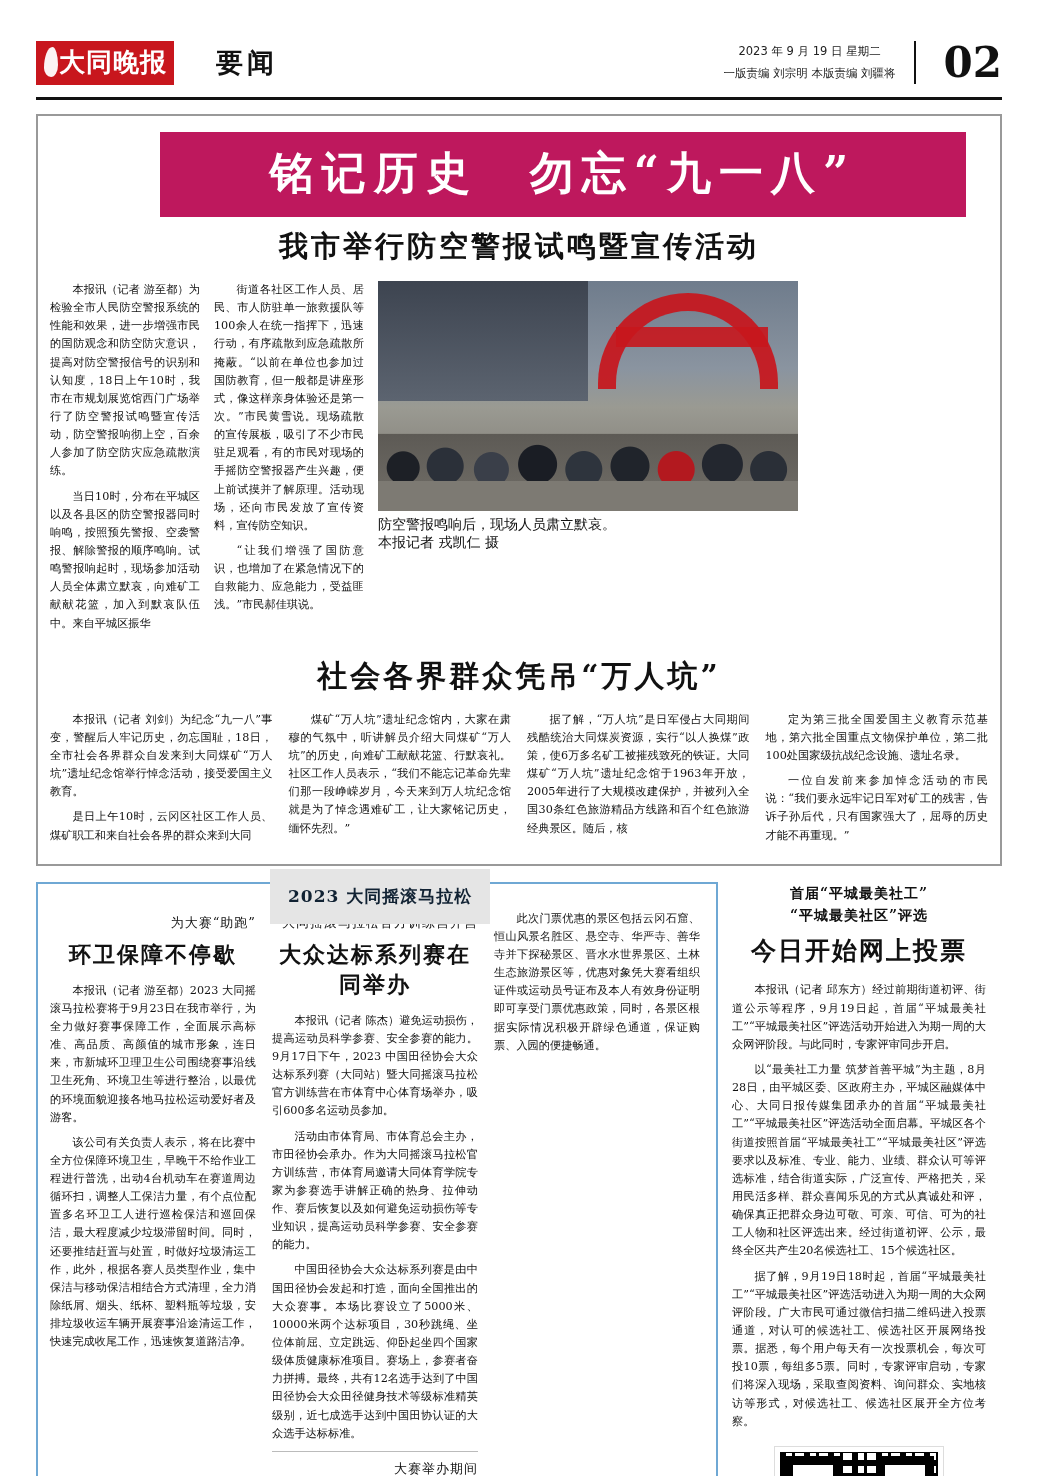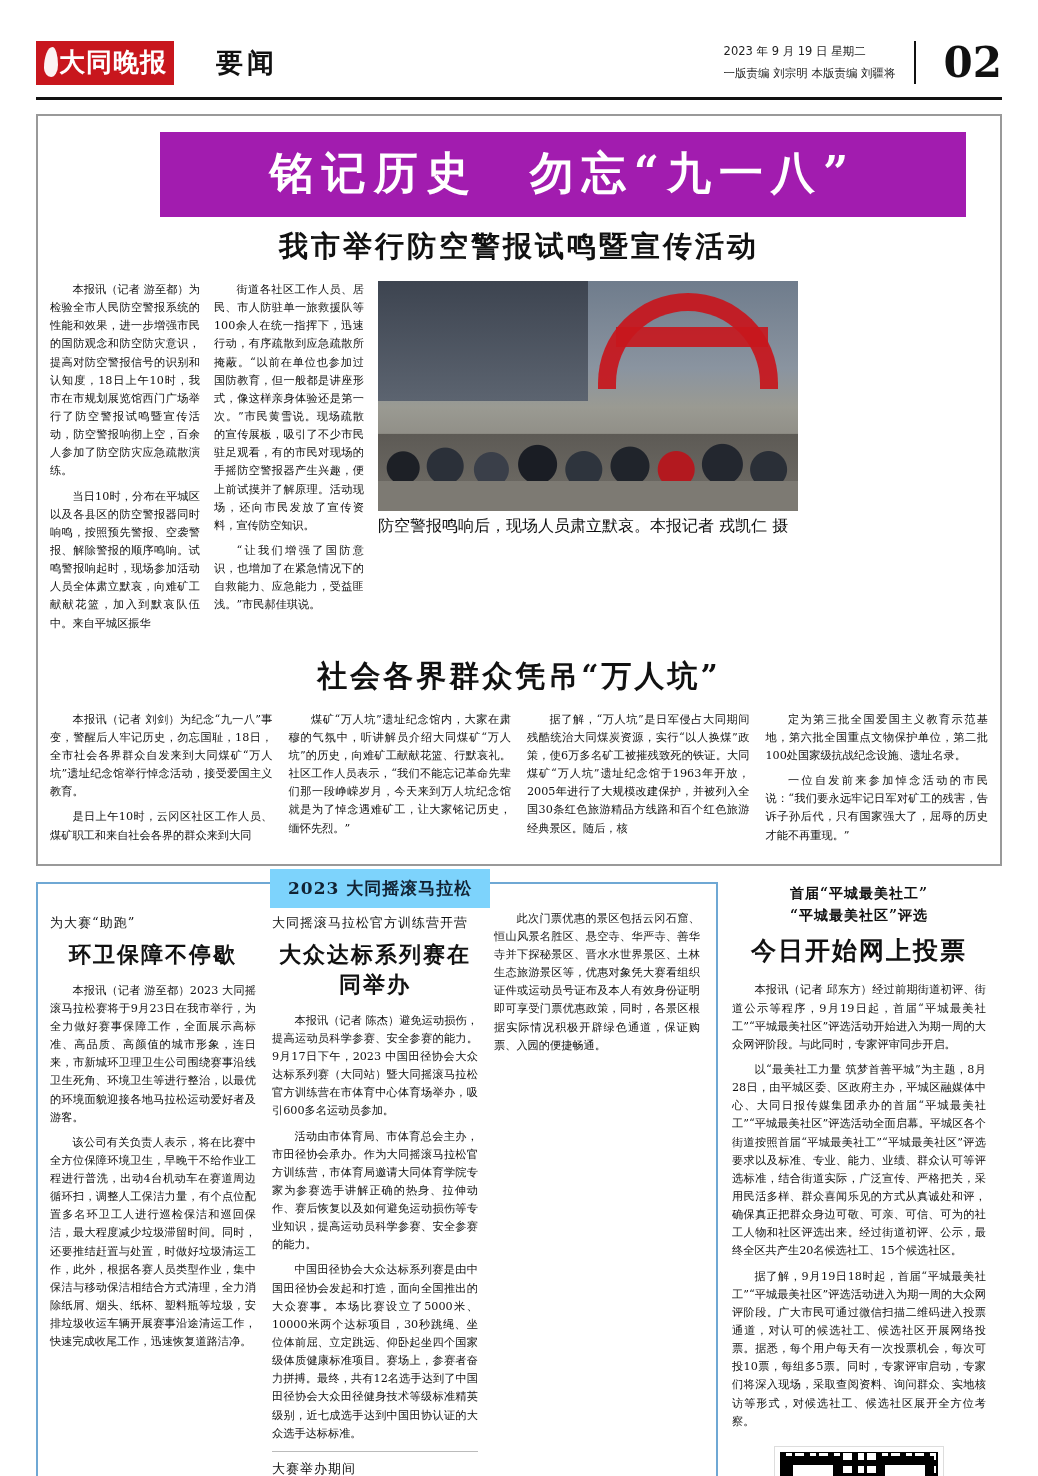--- a/index.html
+++ b/index.html
@@ -53,20 +53,21 @@
     font-size: 27px;
     font-weight: bold;
     letter-spacing: 4px;
   }
   .mast-right {
     margin-left: auto;
     display: flex;
     align-items: center;
   }
   .mast-meta {
+    text-align: center;
     font-size: 11.5px;
     line-height: 1.9;
     color: #222;
     padding-right: 18px;
     border-right: 2px solid #111;
   }
   .page-num {
     font-family: "DejaVu Serif", "Liberation Serif", serif;
     font-size: 42px;
     font-weight: bold;
@@ -75,21 +76,21 @@
   }
 
   
   .feature {
     margin-top: 14px;
     border: 2px solid #999;
     padding: 10px 12px 12px 12px;
     position: relative;
   }
   .banner {
-    background: #a21caf;
+    background: #be185d;
     color: #fff;
     text-align: center;
     font-family: "DejaVu Serif", "Liberation Serif", serif;
     font-size: 44px;
     font-weight: bold;
     letter-spacing: 8px;
     padding: 12px 0 14px 0;
     margin: 6px 22px 10px 110px;
   }
   .headline-1 {
@@ -146,25 +147,26 @@
       radial-gradient(circle at 71% 82%, #b3191f 0 18px, transparent 19px),
       radial-gradient(circle at 82% 76%, #23272f 0 20px, transparent 21px),
       radial-gradient(circle at 93% 82%, #2a2f37 0 18px, transparent 19px),
       linear-gradient(transparent 40%, #5d5a55 41%, #6b6862 100%);
   }
   .photo .ground {
     position: absolute; left: 0; bottom: 0; width: 420px; height: 30px;
     background: #7d7a73;
   }
   .caption {
-    font-size: 16px;
+    font-size: 14px;
     padding-top: 5px;
     display: flex;
-    justify-content: flex-start;
-    font-family: "DejaVu Serif", "Liberation Serif", serif;
+    justify-content: space-between;
+    font-family: "DejaVu Serif", "Liberation Serif", serif;
+    flex-direction: column;
   }
   .headline-2 {
     text-align: center;
     font-family: "DejaVu Serif", "Liberation Serif", serif;
     font-size: 30px;
     font-weight: bold;
     letter-spacing: 3px;
     margin: 16px 0 14px 0;
   }
   .four-col {
@@ -181,32 +183,32 @@
   }
   .marathon {
     width: 682px;
     border: 2px solid #6fa8d4;
     padding: 10px 12px 12px 12px;
     position: relative;
   }
   .marathon-tab {
     position: absolute;
     left: 232px; top: -15px;
-    background: #7dd3fc;
+    background: #e5e5e5;
     color: #123;
     font-family: "DejaVu Serif", "Liberation Serif", serif;
     font-weight: bold;
     font-size: 17px;
-    padding: 8px 18px;
+    padding: 16px 18px;
     letter-spacing: 1px;
   }
   .m-cols { display: flex; gap: 16px; margin-top: 16px; }
   .m-col { width: 206px; }
   .kicker {
-    text-align: left;
+    text-align: right;
     font-size: 13px;
     font-family: "DejaVu Serif", "Liberation Serif", serif;
     margin: 4px 0 8px 0;
     letter-spacing: 1px;
   }
   .sub-head {
     text-align: center;
     font-family: "DejaVu Serif", "Liberation Serif", serif;
     font-size: 22px;
     font-weight: bold;

